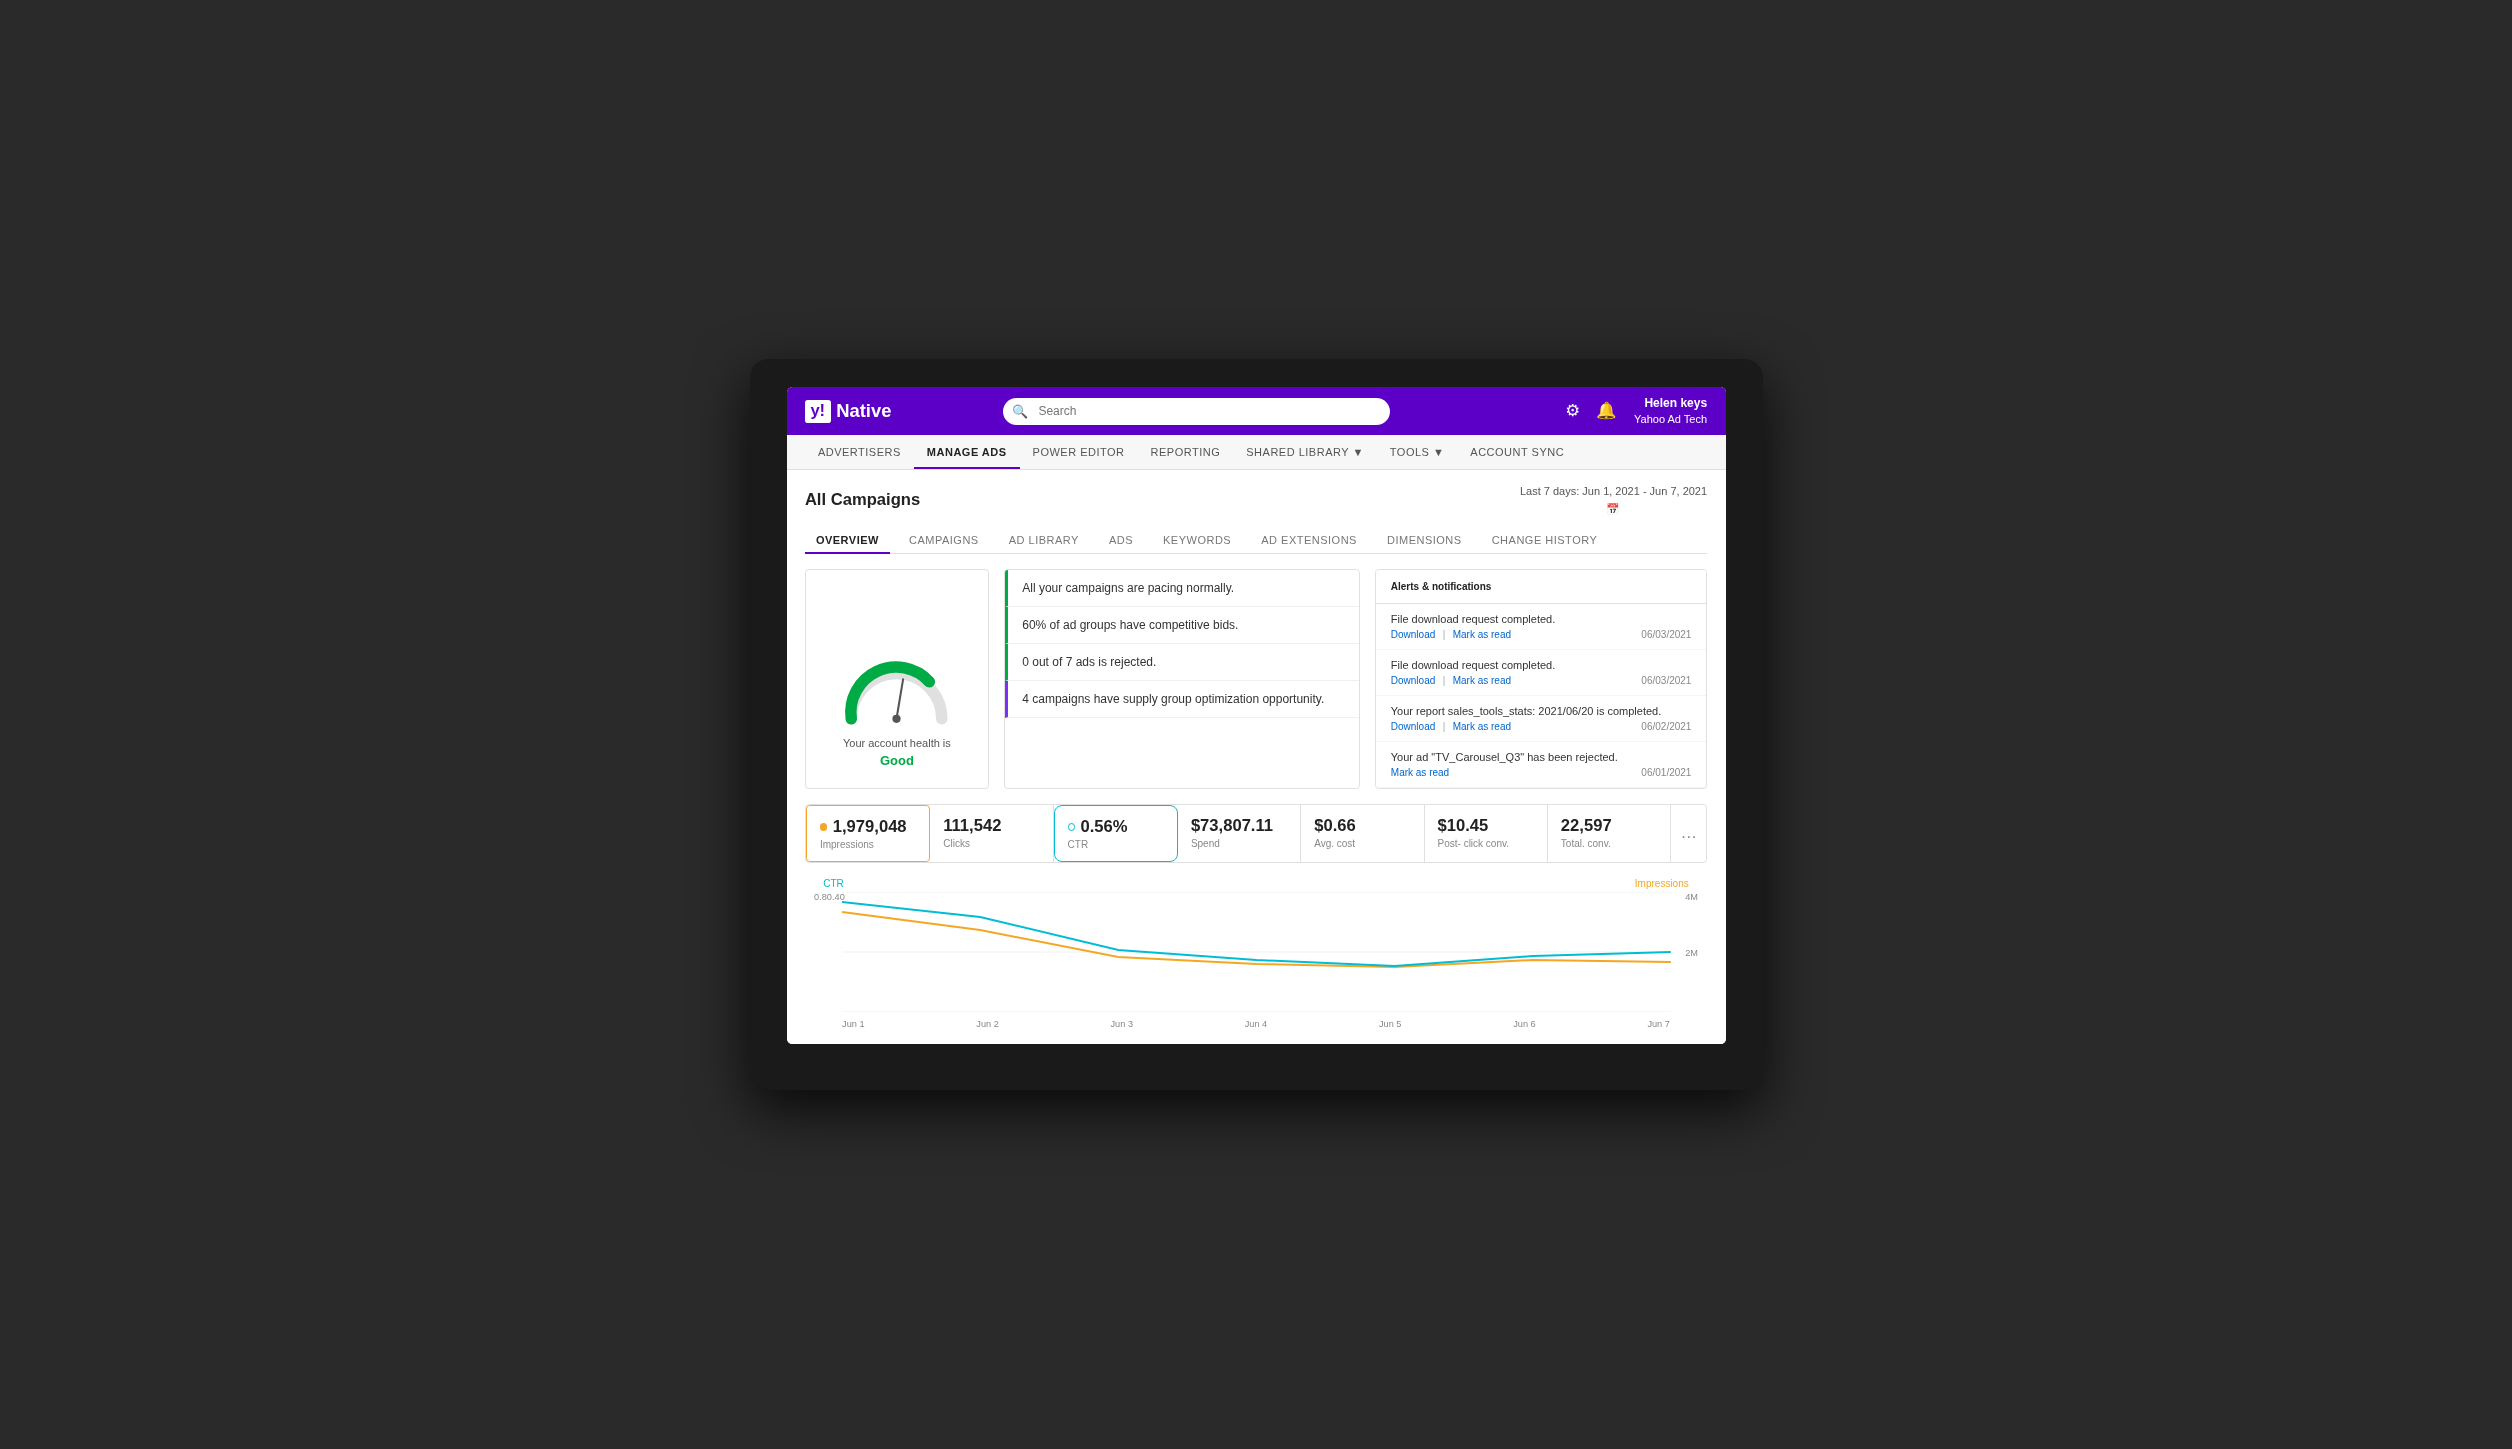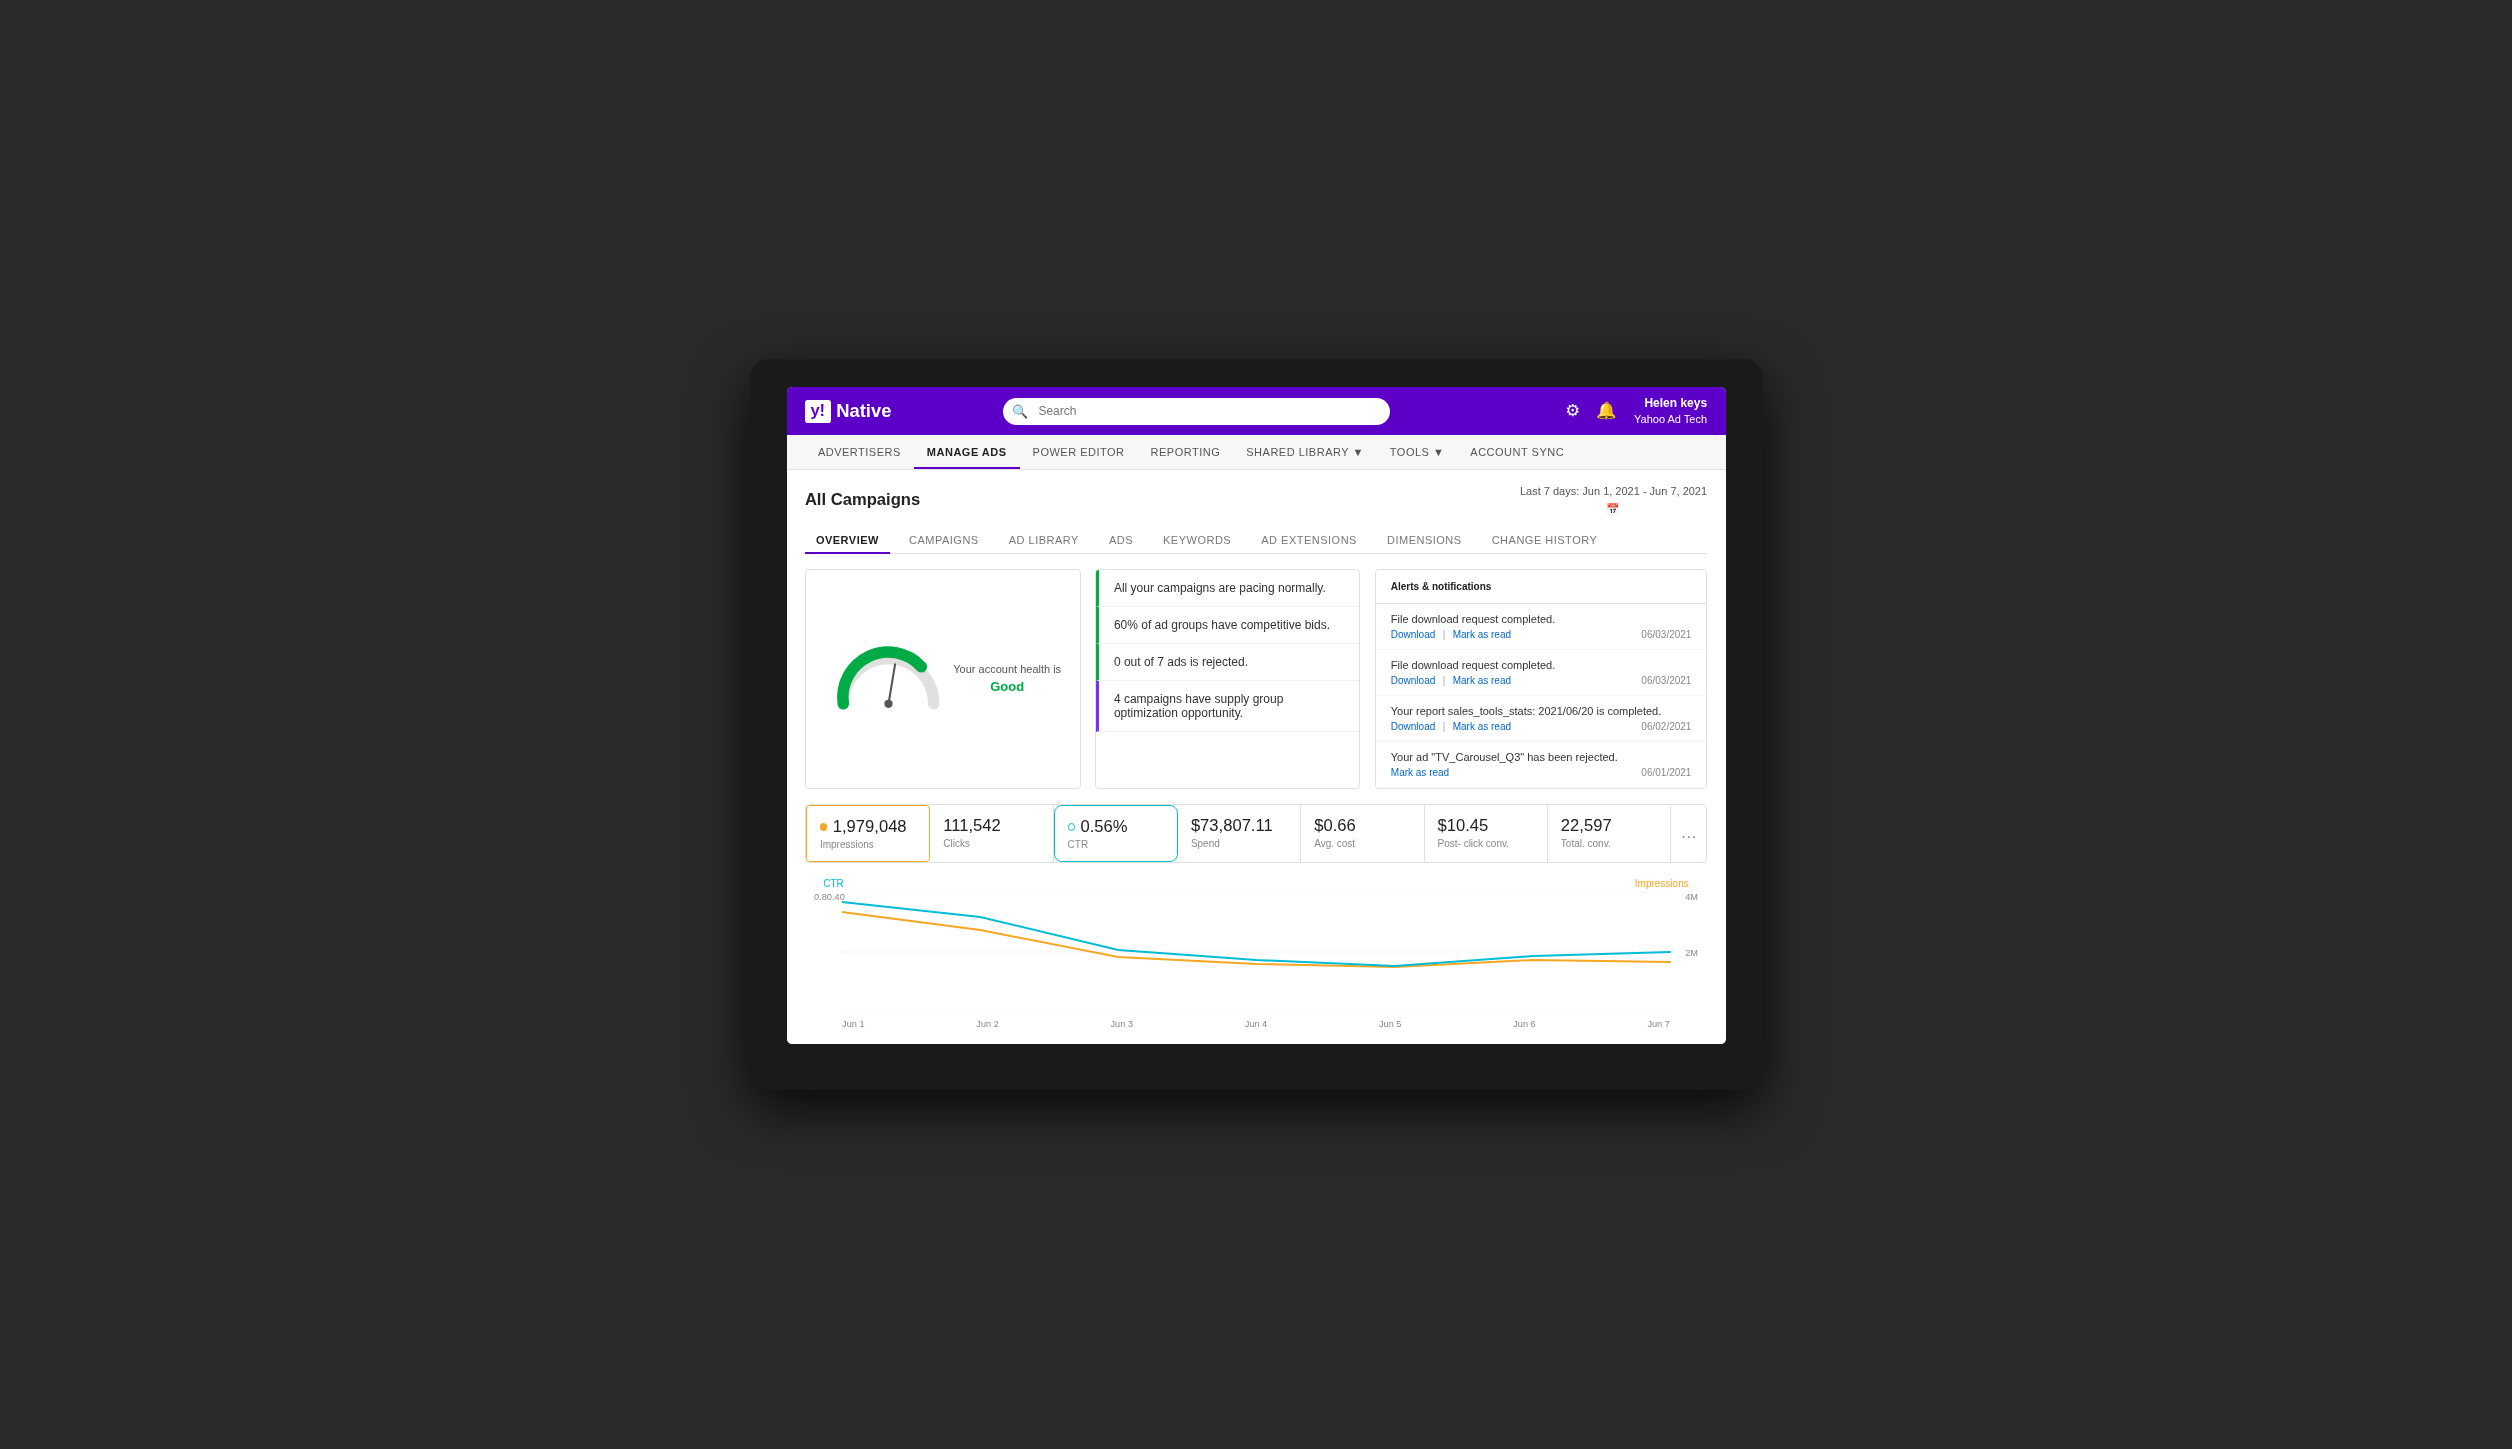--- a/index.html
+++ b/index.html
@@ -177,21 +177,21 @@
       margin-bottom: 14.7px;
     }
     
     .health-card {
       background: #fff;
       border: 0.9px solid #e0e0e0;
       border-radius: 3.7px;
       padding: 18.4px;
       min-width: 184px;
       display: flex;
-      flex-direction: row;
+      flex-direction: column;
       align-items: center;
       justify-content: flex-end;
     }
     .gauge-container {
       width: 129px;
       height: 74px;
       position: relative;
       margin-bottom: 9.2px;
     }
     .gauge-container svg { width: 100%; height: 100%; }
@@ -275,21 +275,21 @@
     .metric-item.active-orange {
       border: 1.8px solid #f5a623;
       border-radius: 3.7px;
     }
     .metric-item.active-teal {
       border: 1.8px solid #00bcd4;
       border-radius: 8px;
     }
     .metric-value {
       font-size: 16.6px;
-      font-weight: normal;
+      font-weight: bold;
       color: #222;
       display: flex;
       align-items: center;
       gap: 5.5px;
     }
     .metric-dot {
       width: 7.4px; height: 7.4px;
       border-radius: 50%;
       display: inline-block;
     }

